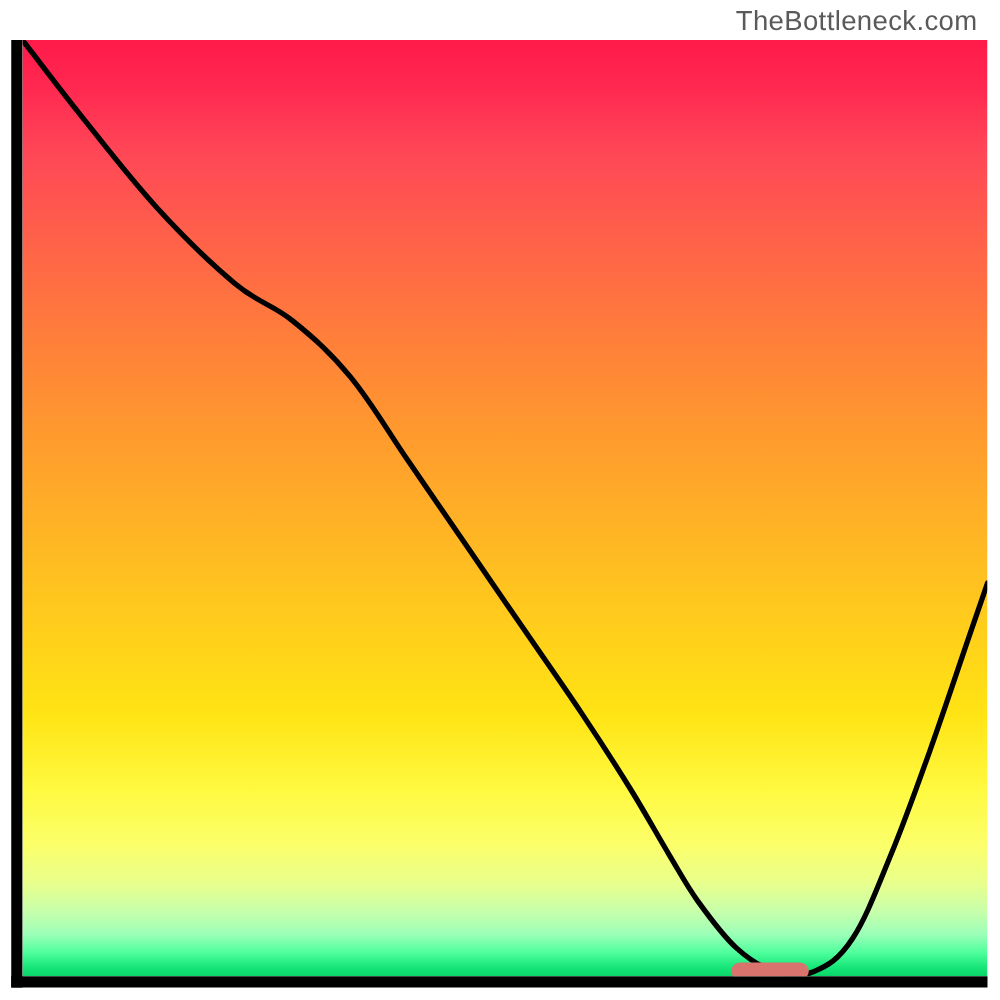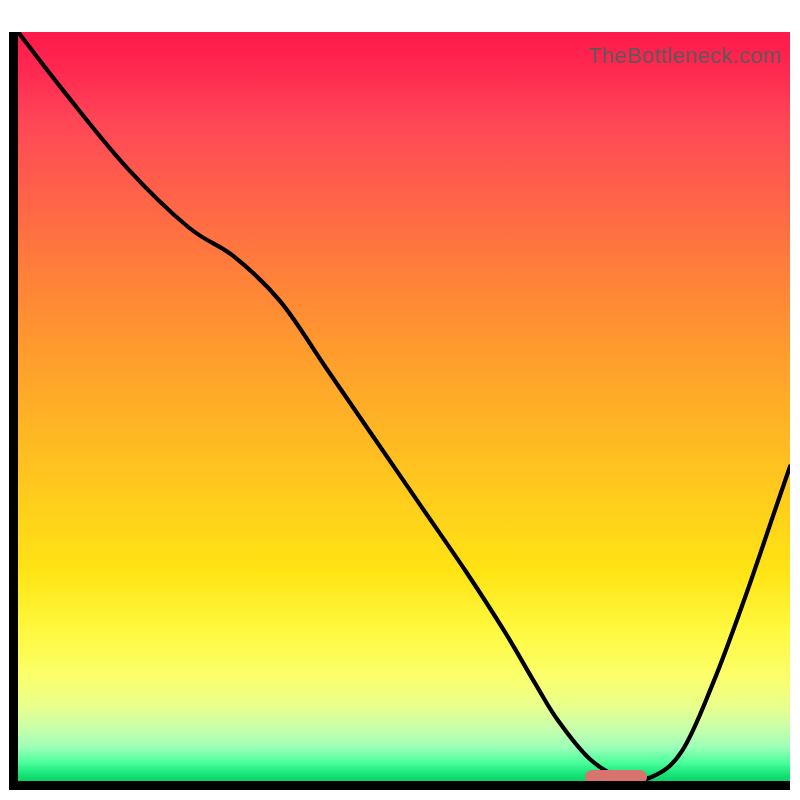--- a/index.html
+++ b/index.html
@@ -13,21 +13,20 @@
   }
   .watermark {
     position: absolute;
     top: 4px;
     right: 18px;
     font-size: 22px;
     font-weight: 500;
     color: #5a5a5a;
     letter-spacing: 0.3px;
     z-index: 10;
-    margin-top: 39px;
   }
   .chart-frame {
     position: absolute;
     left: 9px;
     top: 32px;
     width: 781px;
     height: 758px;
     border-left: 9px solid #000;
     border-bottom: 9px solid #000;
   }

